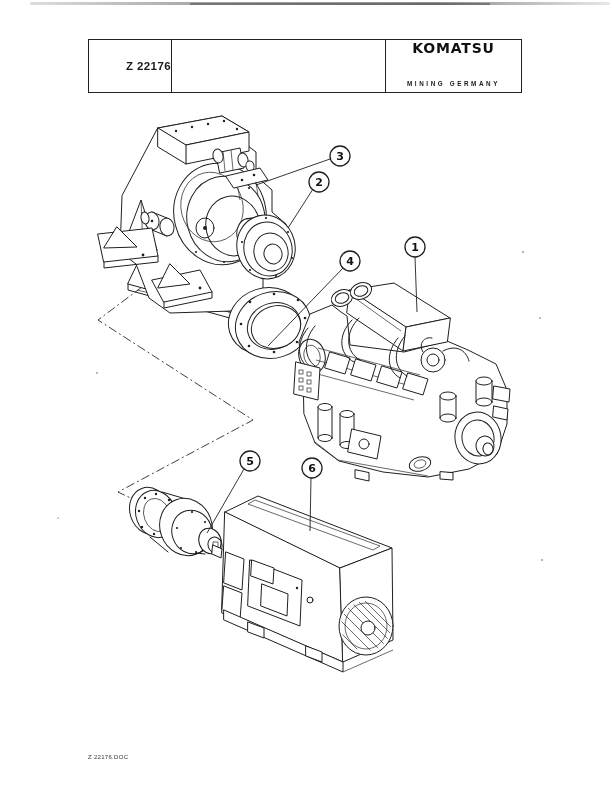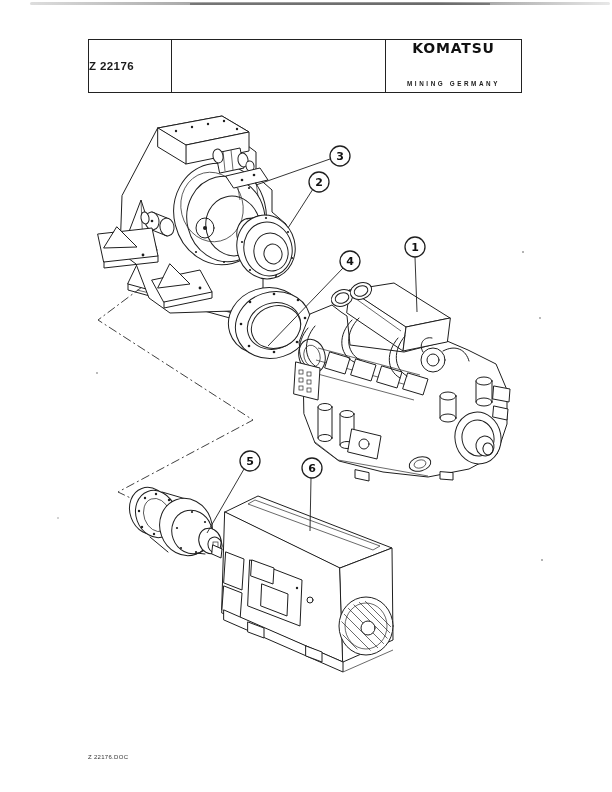--- a/index.html
+++ b/index.html
@@ -13,21 +13,21 @@
   .scan-line{position:absolute;top:2px;left:30px;width:580px;height:3px;
     background:linear-gradient(90deg,rgba(120,120,120,.25),rgba(90,90,90,.55) 30%,rgba(70,70,70,.6) 70%,rgba(140,140,140,.2));
     border-radius:2px;}
   .scan-line2{position:absolute;top:3px;left:190px;width:300px;height:2px;background:rgba(60,60,60,.45);}
 
   
   .titleblock{
     position:absolute;left:88px;top:39px;width:434px;height:54px;
     border:1.6px solid #222;display:flex;box-sizing:border-box;background:#fff;
   }
-  .cell{box-sizing:border-box;display:flex;align-items:center;justify-content:flex-start;}
+  .cell{box-sizing:border-box;display:flex;align-items:center;justify-content:flex-end;}
   .cell-docno{width:83px;border-right:1.4px solid #222;}
   .cell-mid{width:214px;border-right:1.4px solid #222;}
   .cell-logo{flex:1;flex-direction:column;justify-content:flex-start;gap:23px;}
   .docno{font-weight:bold;font-size:11.5px;letter-spacing:.4px;color:#1a1a1a;}
   .brand{font-weight:bold;font-size:14px;letter-spacing:.8px;color:#101010;
     font-family:"DejaVu Sans","Liberation Sans",sans-serif;}
   .brand-sub{font-size:6.3px;font-weight:bold;letter-spacing:2.6px;color:#1a1a1a;margin-top:1px;}
 
   .footer-file{
     position:absolute;left:88px;top:754px;font-size:6px;letter-spacing:.3px;color:#333;

